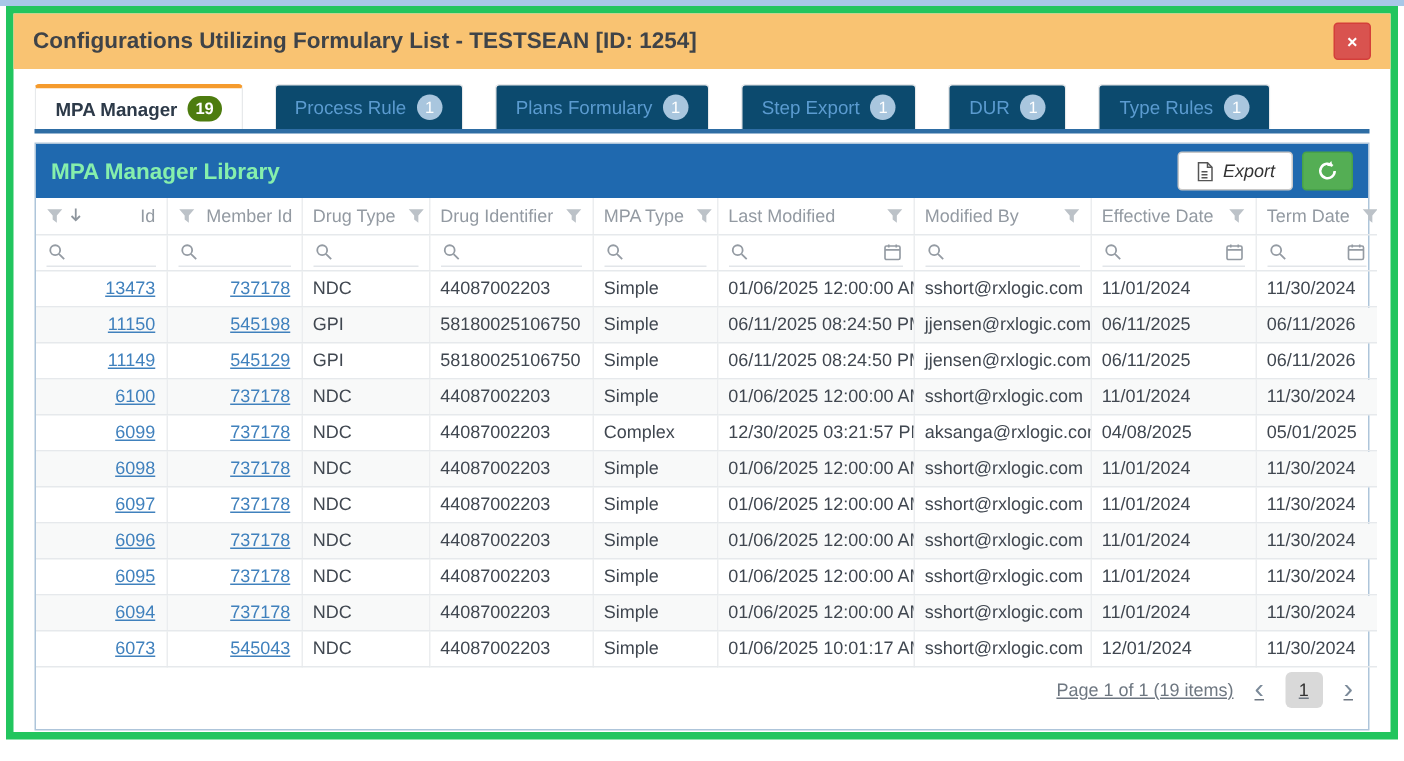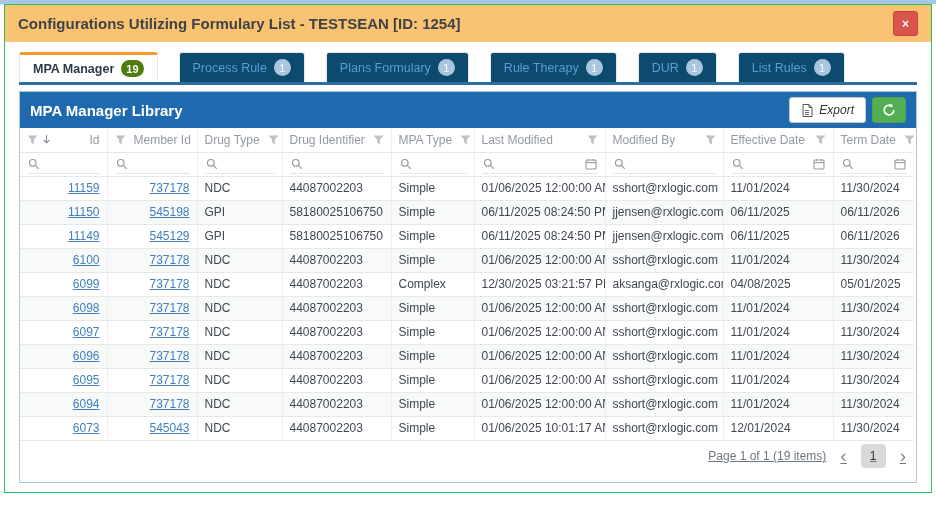--- a/index.html
+++ b/index.html
@@ -4,21 +4,21 @@
 <style>
   * { box-sizing: border-box; }
   html,body {
     margin:0; padding:0; width:936px; height:507px;
     background:#fff; overflow:hidden;
     font-family:"Liberation Sans", sans-serif;
   }
   .top-strip { position:absolute; top:0; left:0; width:936px; height:4px; background:#a7c7e7; }
   .modal {
     position:absolute; top:4px; left:4px; width:928px; height:489px;
-    background:#fff; border:1px solid #22c55e;
+    background:#fff; border:5px solid #22c55e;
   }
   .modal-header { height:37px; background:#f9c372; display:flex; align-items:center; padding:0 13px; }
   .modal-title { font-weight:bold; font-size:15px; color:#3f4348; }
   .close-btn {
     margin-left:auto; width:25px; height:25px; background:#d9534f; border:1px solid #d43f3a;
     border-radius:3px; color:#fff; font-weight:bold; font-size:12px;
     display:flex; align-items:center; justify-content:center; cursor:pointer; padding:0;
   }
   .modal-body { padding:10px 14px 0 14px; }
 
@@ -31,21 +31,21 @@
   .tab-badge {
     background:#a9c6de; color:#fff; border-radius:10px; height:17px; min-width:17px;
     padding:0 5px; font-size:11px; display:flex; align-items:center; justify-content:center;
   }
   .tab.active { border-top:3px solid #f59b2d; color:#2d3a49; font-weight:bold; background:#fff; }
   .tab.active .tab-badge { background:#4d7c0f; }
   .tabs-rule { height:3px; background:#2e6da4; }
 
   .panel { margin-top:6px; border:1px solid #aec5da; height:392px; background:#fff; }
   .panel-header { height:36px; background:#1f69af; display:flex; align-items:center; padding:0 10px; }
-  .panel-title { color:#ffffff; font-weight:bold; font-size:15px; }
+  .panel-title { color:#86efac; font-weight:bold; font-size:15px; }
   .panel-actions { margin-left:auto; display:flex; gap:6px; align-items:center; }
   .export-btn {
     display:flex; align-items:center; gap:6px; background:#fff; border:1px solid #c8c8c8;
     border-radius:3px; height:26px; padding:0 11px; font-size:12px; color:#333; cursor:pointer;font-style:italic;
   }
   .refresh-btn {
     width:34px; height:26px; background:#54ae54; border:1px solid #48a248; border-radius:3px;
     display:flex; align-items:center; justify-content:center; cursor:pointer; padding:0;
   }
 
@@ -94,29 +94,29 @@
         </div>
         <div class="tab">
           <span class="tab-label">Process Rule</span>
           <span class="tab-badge">1</span>
         </div>
         <div class="tab">
           <span class="tab-label">Plans Formulary</span>
           <span class="tab-badge">1</span>
         </div>
         <div class="tab">
-          <span class="tab-label">Rule Therapy</span>
+          <span class="tab-label">Step Export</span>
           <span class="tab-badge">1</span>
         </div>
         <div class="tab">
           <span class="tab-label">DUR</span>
           <span class="tab-badge">1</span>
         </div>
         <div class="tab">
-          <span class="tab-label">List Rules</span>
+          <span class="tab-label">Type Rules</span>
           <span class="tab-badge">1</span>
         </div>
       </div>
     <div class="tabs-rule"></div>
 
     <div class="panel">
       <div class="panel-header">
         <span class="panel-title">MPA Manager Library</span>
         <div class="panel-actions">
           <button class="export-btn">
@@ -320,21 +320,21 @@
                     <rect x="1" y="2" width="10" height="9" rx="1" fill="none" stroke="#949ba3" stroke-width="1.1"></rect>
                     <path d="M1 4.6h10" stroke="#949ba3" stroke-width="1.1"></path>
                     <path d="M3.5 1v2M8.5 1v2" stroke="#949ba3" stroke-width="1.1"></path>
                   </svg>
                 </div>
               </th>
             </tr>
         </thead>
         <tbody id="grid-body">
             <tr>
-              <td class="dcell align-right"><a class="cell-link">11159</a></td>
+              <td class="dcell align-right"><a class="cell-link">13473</a></td>
               <td class="dcell align-right"><a class="cell-link">737178</a></td>
               <td class="dcell align-left">NDC</td>
               <td class="dcell align-left">44087002203</td>
               <td class="dcell align-left">Simple</td>
               <td class="dcell align-left">01/06/2025 12:00:00 AM</td>
               <td class="dcell align-left">sshort@rxlogic.com</td>
               <td class="dcell align-left">11/01/2024</td>
               <td class="dcell align-left">11/30/2024</td>
             </tr>
             <tr>

